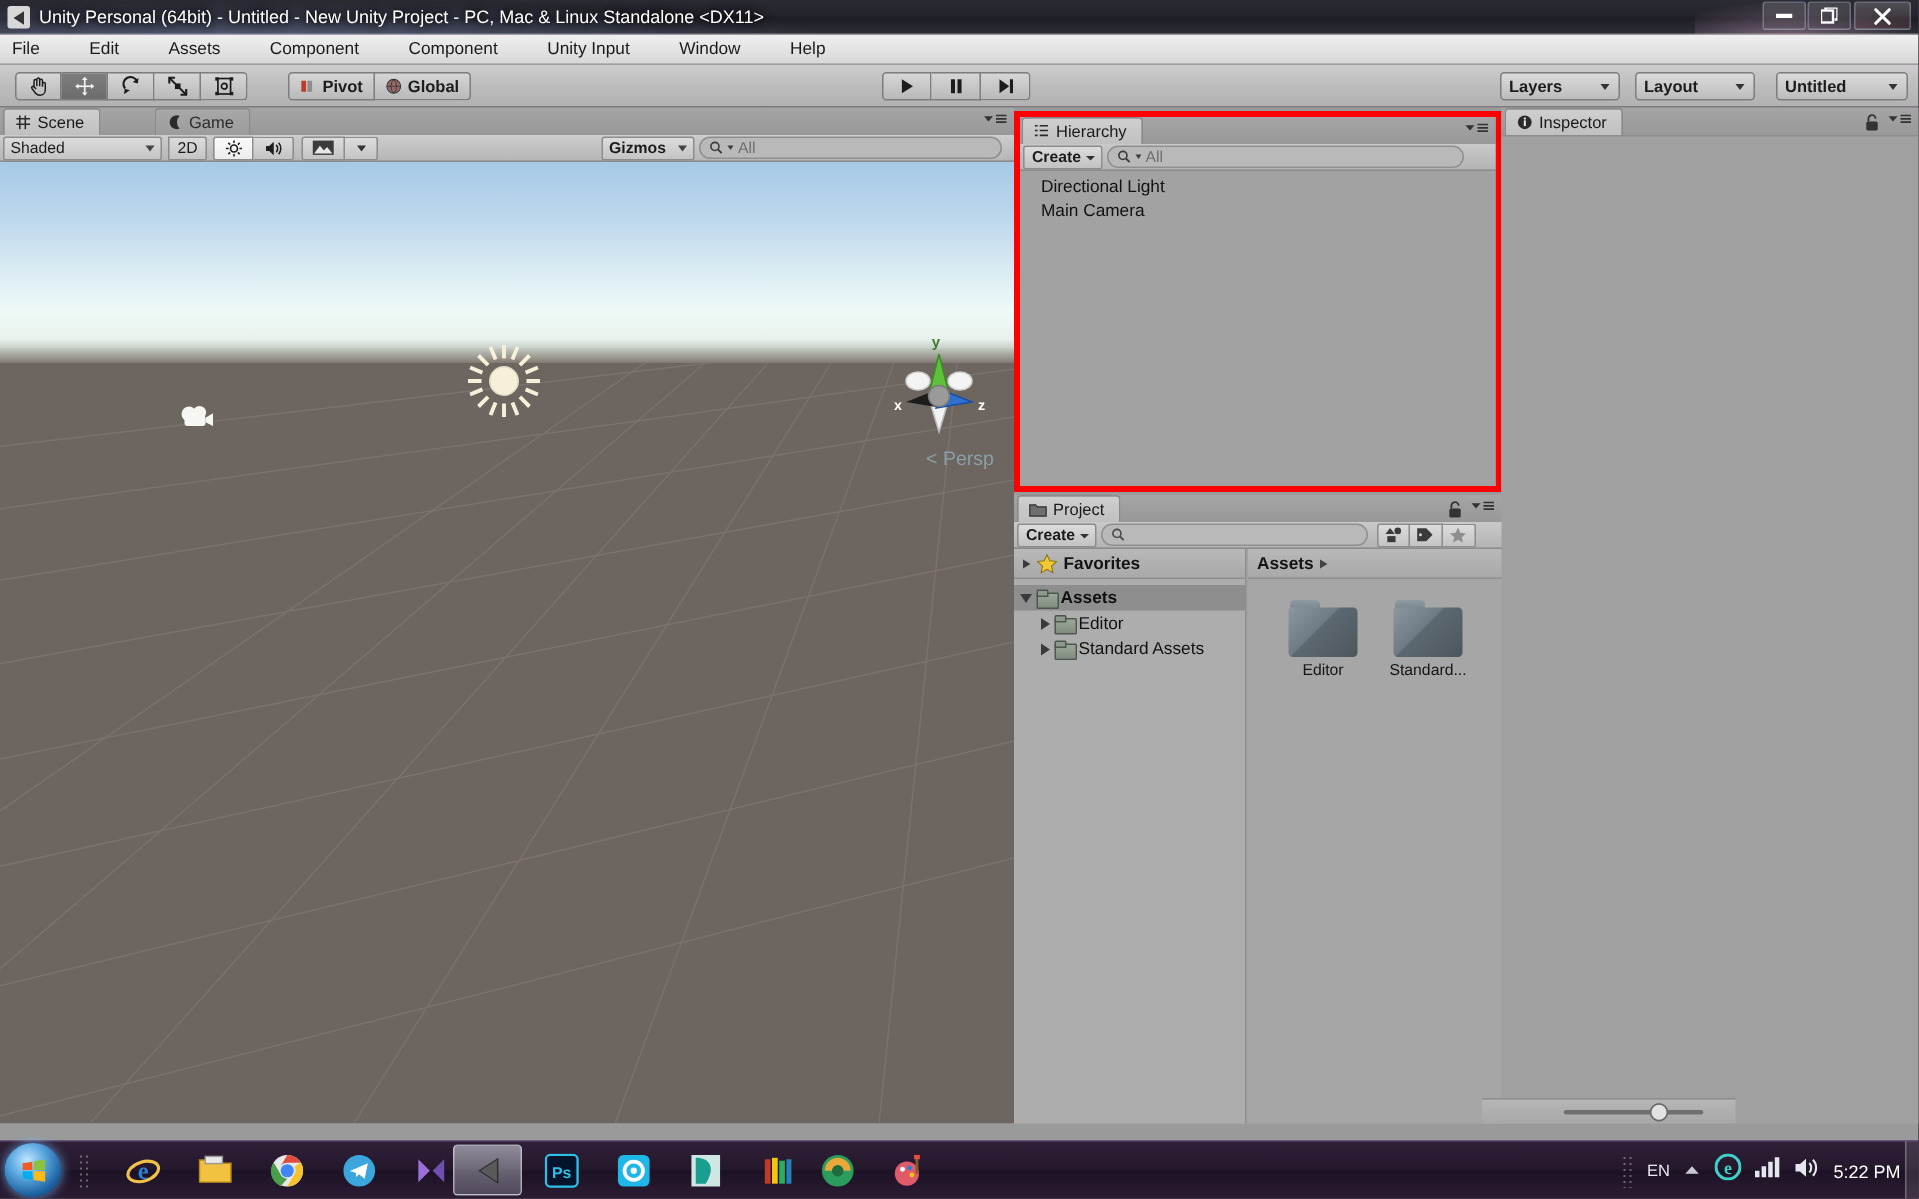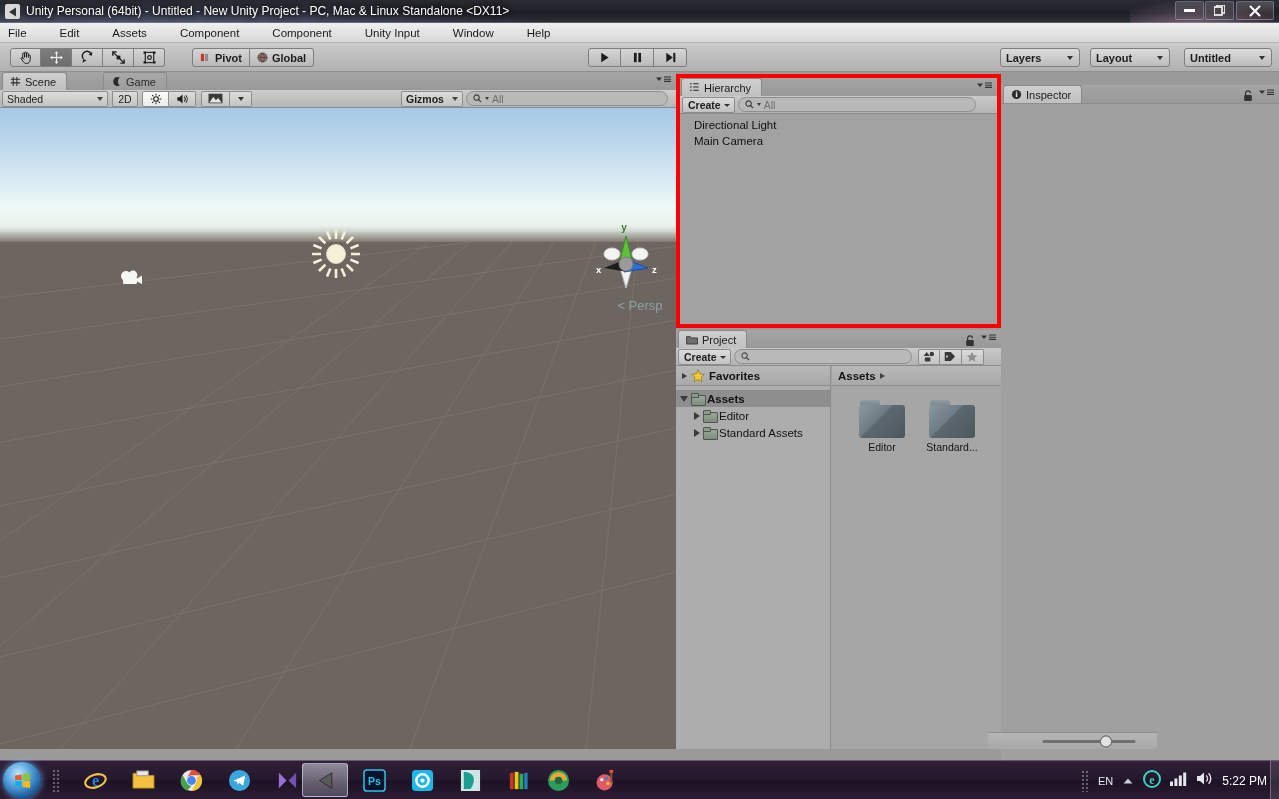--- a/index.html
+++ b/index.html
@@ -200,21 +200,21 @@
     display: flex; align-items: center; padding: 0 6px; gap: 3px;
     font-size: 10.5px; color: #555;
   }
   #hier-content {
     position: absolute; left: 0; top: 36px; width: 317px; height: 210px;
     background: #a2a2a2; padding-top: 3px;
   }
   .hrow { height: 16px; line-height: 16px; font-size: 11.5px; color: #111; padding-left: 14px; }
 
   
-  #insp-panel { left: 1001px; top: 13px; width: 278px; height: 677px; }
+  #insp-panel { left: 1001px; top: 0; width: 278px; height: 677px; }
   #insp-body {
     position: absolute; left: 0; top: 18px; width: 278px; height: 659px;
     background: #a0a0a0; border-top: 1px solid #8e8e8e;
   }
 
   
   #proj-panel { left: 676px; top: 258px; width: 325px; height: 419px; }
   #proj-toolbar {
     position: absolute; left: 0; top: 18px; width: 325px; height: 18px;
     background: linear-gradient(to bottom, #c9c9c9, #b4b4b4);

